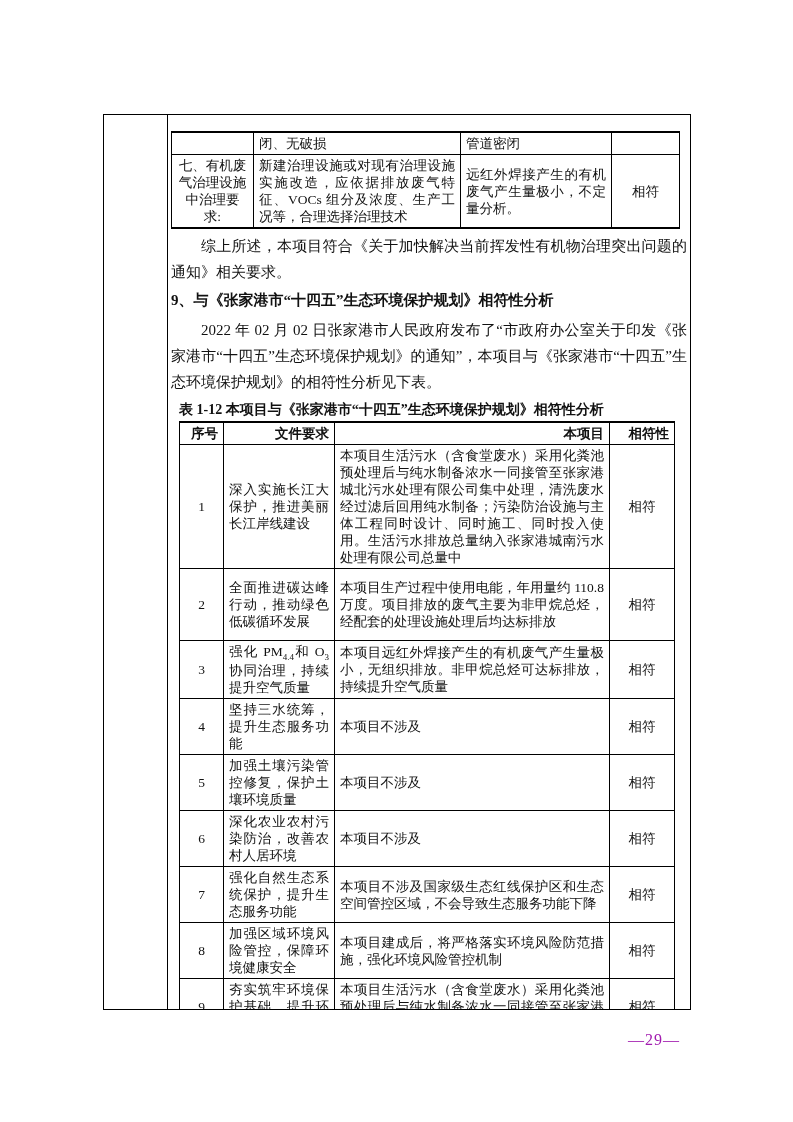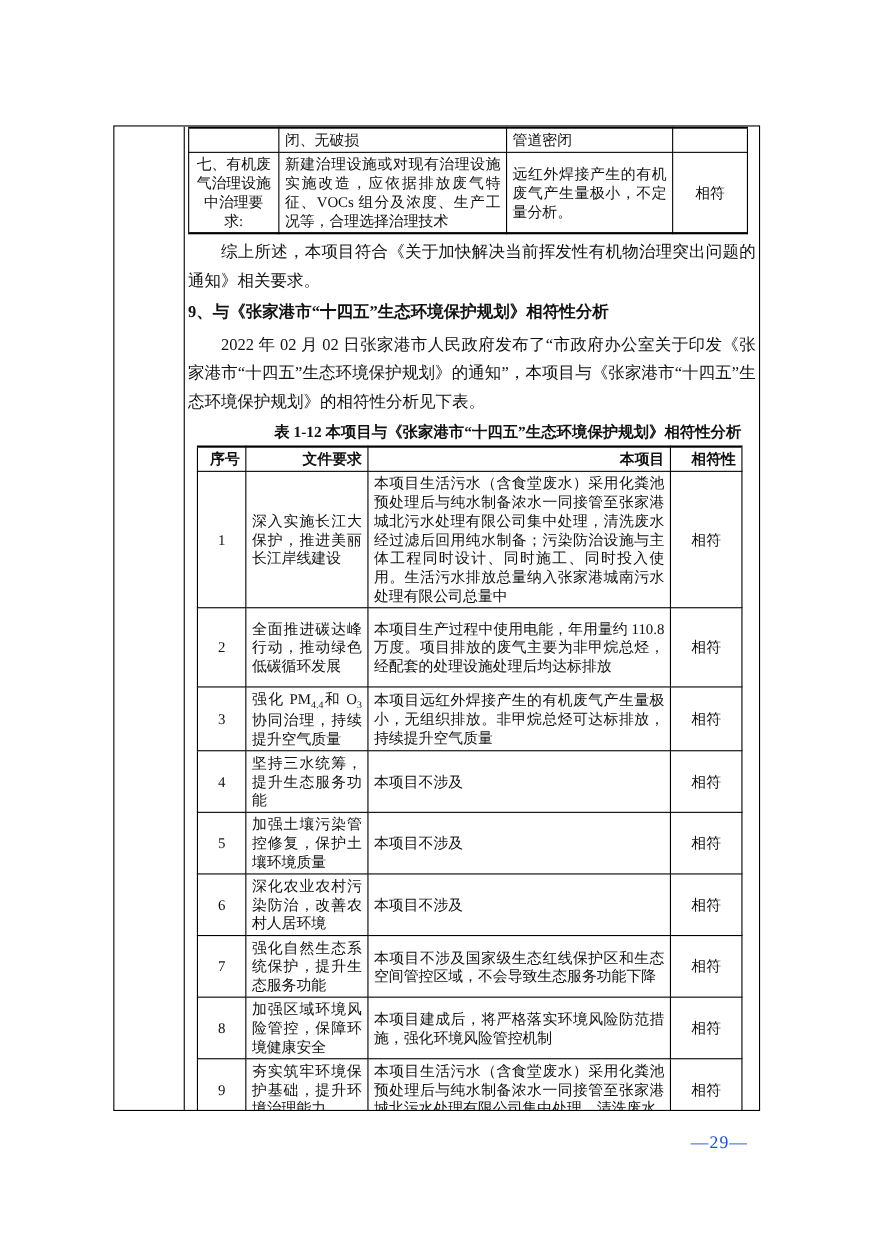--- a/index.html
+++ b/index.html
@@ -19,21 +19,21 @@
     border: 1.5px solid #000;
     display: flex;
     overflow: hidden;
   }
   .leftcol {
     width: 64px; flex: 0 0 64px;
     border-right: 1.5px solid #000;
   }
   .content {
     flex: 1 1 auto;
-    padding: 0 1px;
+    padding: 16px 1px;
   }
   table { border-collapse: collapse; table-layout: fixed; }
   td, th {
     border: 1px solid #000;
     font-size: 13.5px;
     line-height: 17px;
     padding: 2px 5px;
     vertical-align: middle;
     word-break: break-all;
     overflow: hidden;
@@ -56,21 +56,21 @@
   .indent { text-indent: 2em; }
   .heading {
     font-size: 15px;
     line-height: 26px;
     font-weight: bold;
     margin: 2px 2px 0 2px;
   }
   .tbl-title {
     font-size: 14px;
     font-weight: bold;
-    text-align: right;
+    text-align: left;
     margin: 6px 0 2px 10px;
     width: 495px;
     line-height: 18px;
   }
   .t112 {
     width: 495px;
     margin-left: 10px;
     border-top: 2.5px solid #000;
     border-bottom: 2.5px solid #000;
   }
@@ -80,21 +80,21 @@
     border-bottom: 1.5px solid #000;
     height: 22px;
   }
   .t112 .no, .t112 .conf { text-align: center; }
   .t112 .req, .t112 .proj { text-align: justify; }
   .pageno {
     position: absolute;
     left: 628px; top: 1031px;
     font-size: 16px;
     letter-spacing: 1px;
-    color: #1d4ed8;
+    color: #a21caf;
   }
 </style>
 </head>
 <body>
 
 <div class="page">
   <div class="outer">
     <div class="leftcol"></div>
     <div class="content">
 

